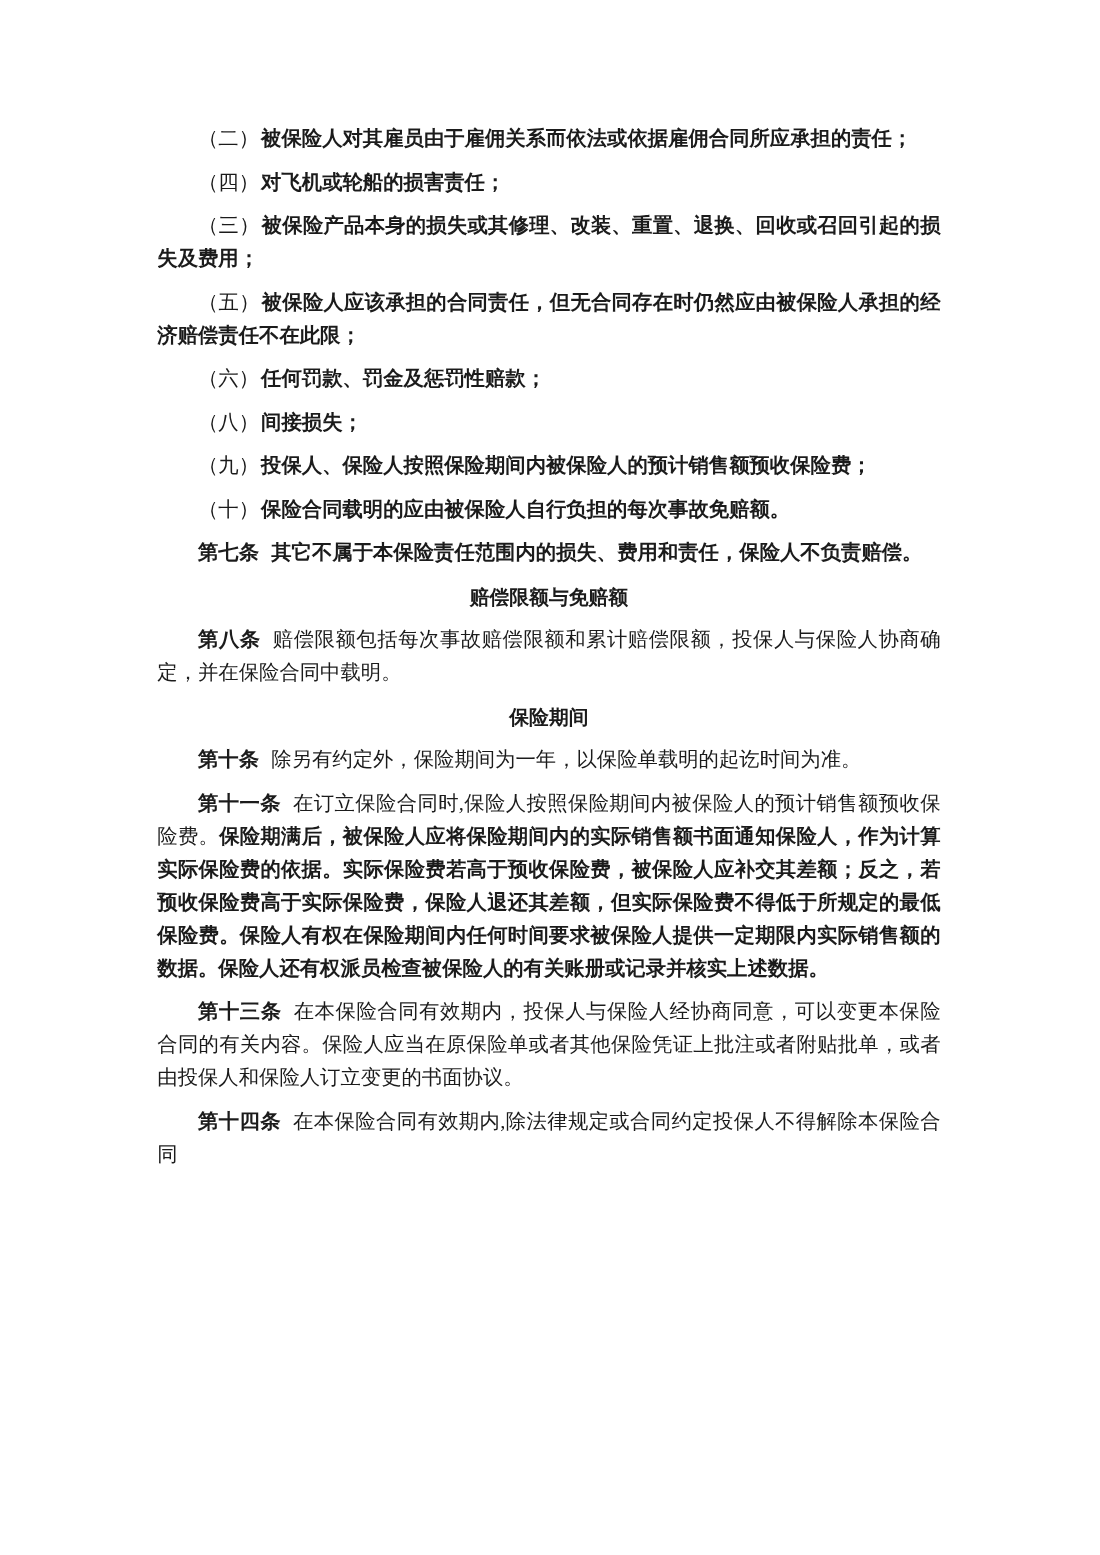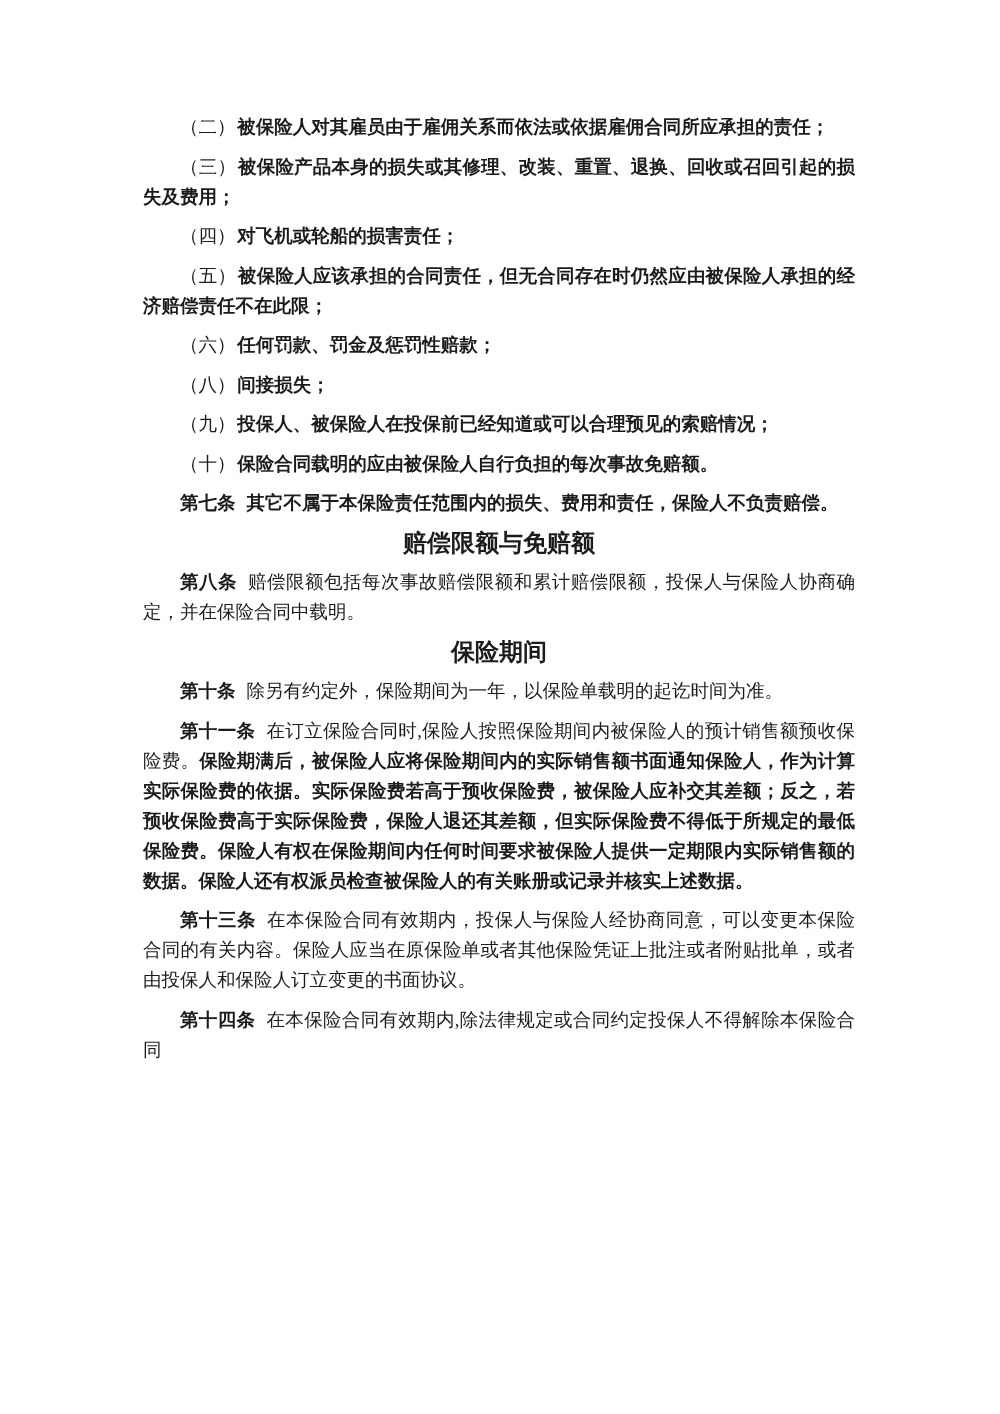--- a/index.html
+++ b/index.html
@@ -17,51 +17,51 @@
   }
   .para {
     font-size: 18.5px;
     line-height: 30px;
     text-align: justify;
     text-indent: 2em;
     margin-bottom: 9.5px;
     word-break: break-all;
   }
   .heading {
-    font-size: 24px;
+    font-size: 18px;
     line-height: 30px;
     font-weight: 700;
     text-align: center;
     text-indent: 0;
     margin-bottom: 9.5px;
   }
   .clause-label { font-weight: 700; margin-right: 0.6em; }
   .item-num { font-weight: 400; margin-right: 0.1em; }
   .bold-run { font-weight: 700; }
   .normal-run { font-weight: 400; }
 </style>
 </head>
 <body>
 
 <div class="page">
 
   <p class="para"><span class="item-num">（二）</span><span class="bold-run">被保险人对其雇员由于雇佣关系而依法或依据雇佣合同所应承担的责任；</span></p>
 
+  <p class="para"><span class="item-num">（四）</span><span class="bold-run">对飞机或轮船的损害责任；</span></p>
+
   <p class="para"><span class="item-num">（三）</span><span class="bold-run">被保险产品本身的损失或其修理、改装、重置、退换、回收或召回引起的损失及费用；</span></p>
-
-  <p class="para"><span class="item-num">（四）</span><span class="bold-run">对飞机或轮船的损害责任；</span></p>
 
   <p class="para"><span class="item-num">（五）</span><span class="bold-run">被保险人应该承担的合同责任，但无合同存在时仍然应由被保险人承担的经济赔偿责任不在此限；</span></p>
 
   <p class="para"><span class="item-num">（六）</span><span class="bold-run">任何罚款、罚金及惩罚性赔款；</span></p>
 
 
   <p class="para"><span class="item-num">（八）</span><span class="bold-run">间接损失；</span></p>
 
-  <p class="para"><span class="item-num">（九）</span><span class="bold-run">投保人、被保险人在投保前已经知道或可以合理预见的索赔情况；</span></p>
+  <p class="para"><span class="item-num">（九）</span><span class="bold-run">投保人、保险人按照保险期间内被保险人的预计销售额预收保险费；</span></p>
 
   <p class="para"><span class="item-num">（十）</span><span class="bold-run">保险合同载明的应由被保险人自行负担的每次事故免赔额。</span></p>
 
   <p class="para"><span class="clause-label">第七条</span><span class="bold-run">其它不属于本保险责任范围内的损失、费用和责任，保险人不负责赔偿。</span></p>
 
   <h3 class="heading">赔偿限额与免赔额</h3>
 
   <p class="para"><span class="clause-label">第八条</span><span class="normal-run">赔偿限额包括每次事故赔偿限额和累计赔偿限额，投保人与保险人协商确定，并在保险合同中载明。</span></p>
 
 

